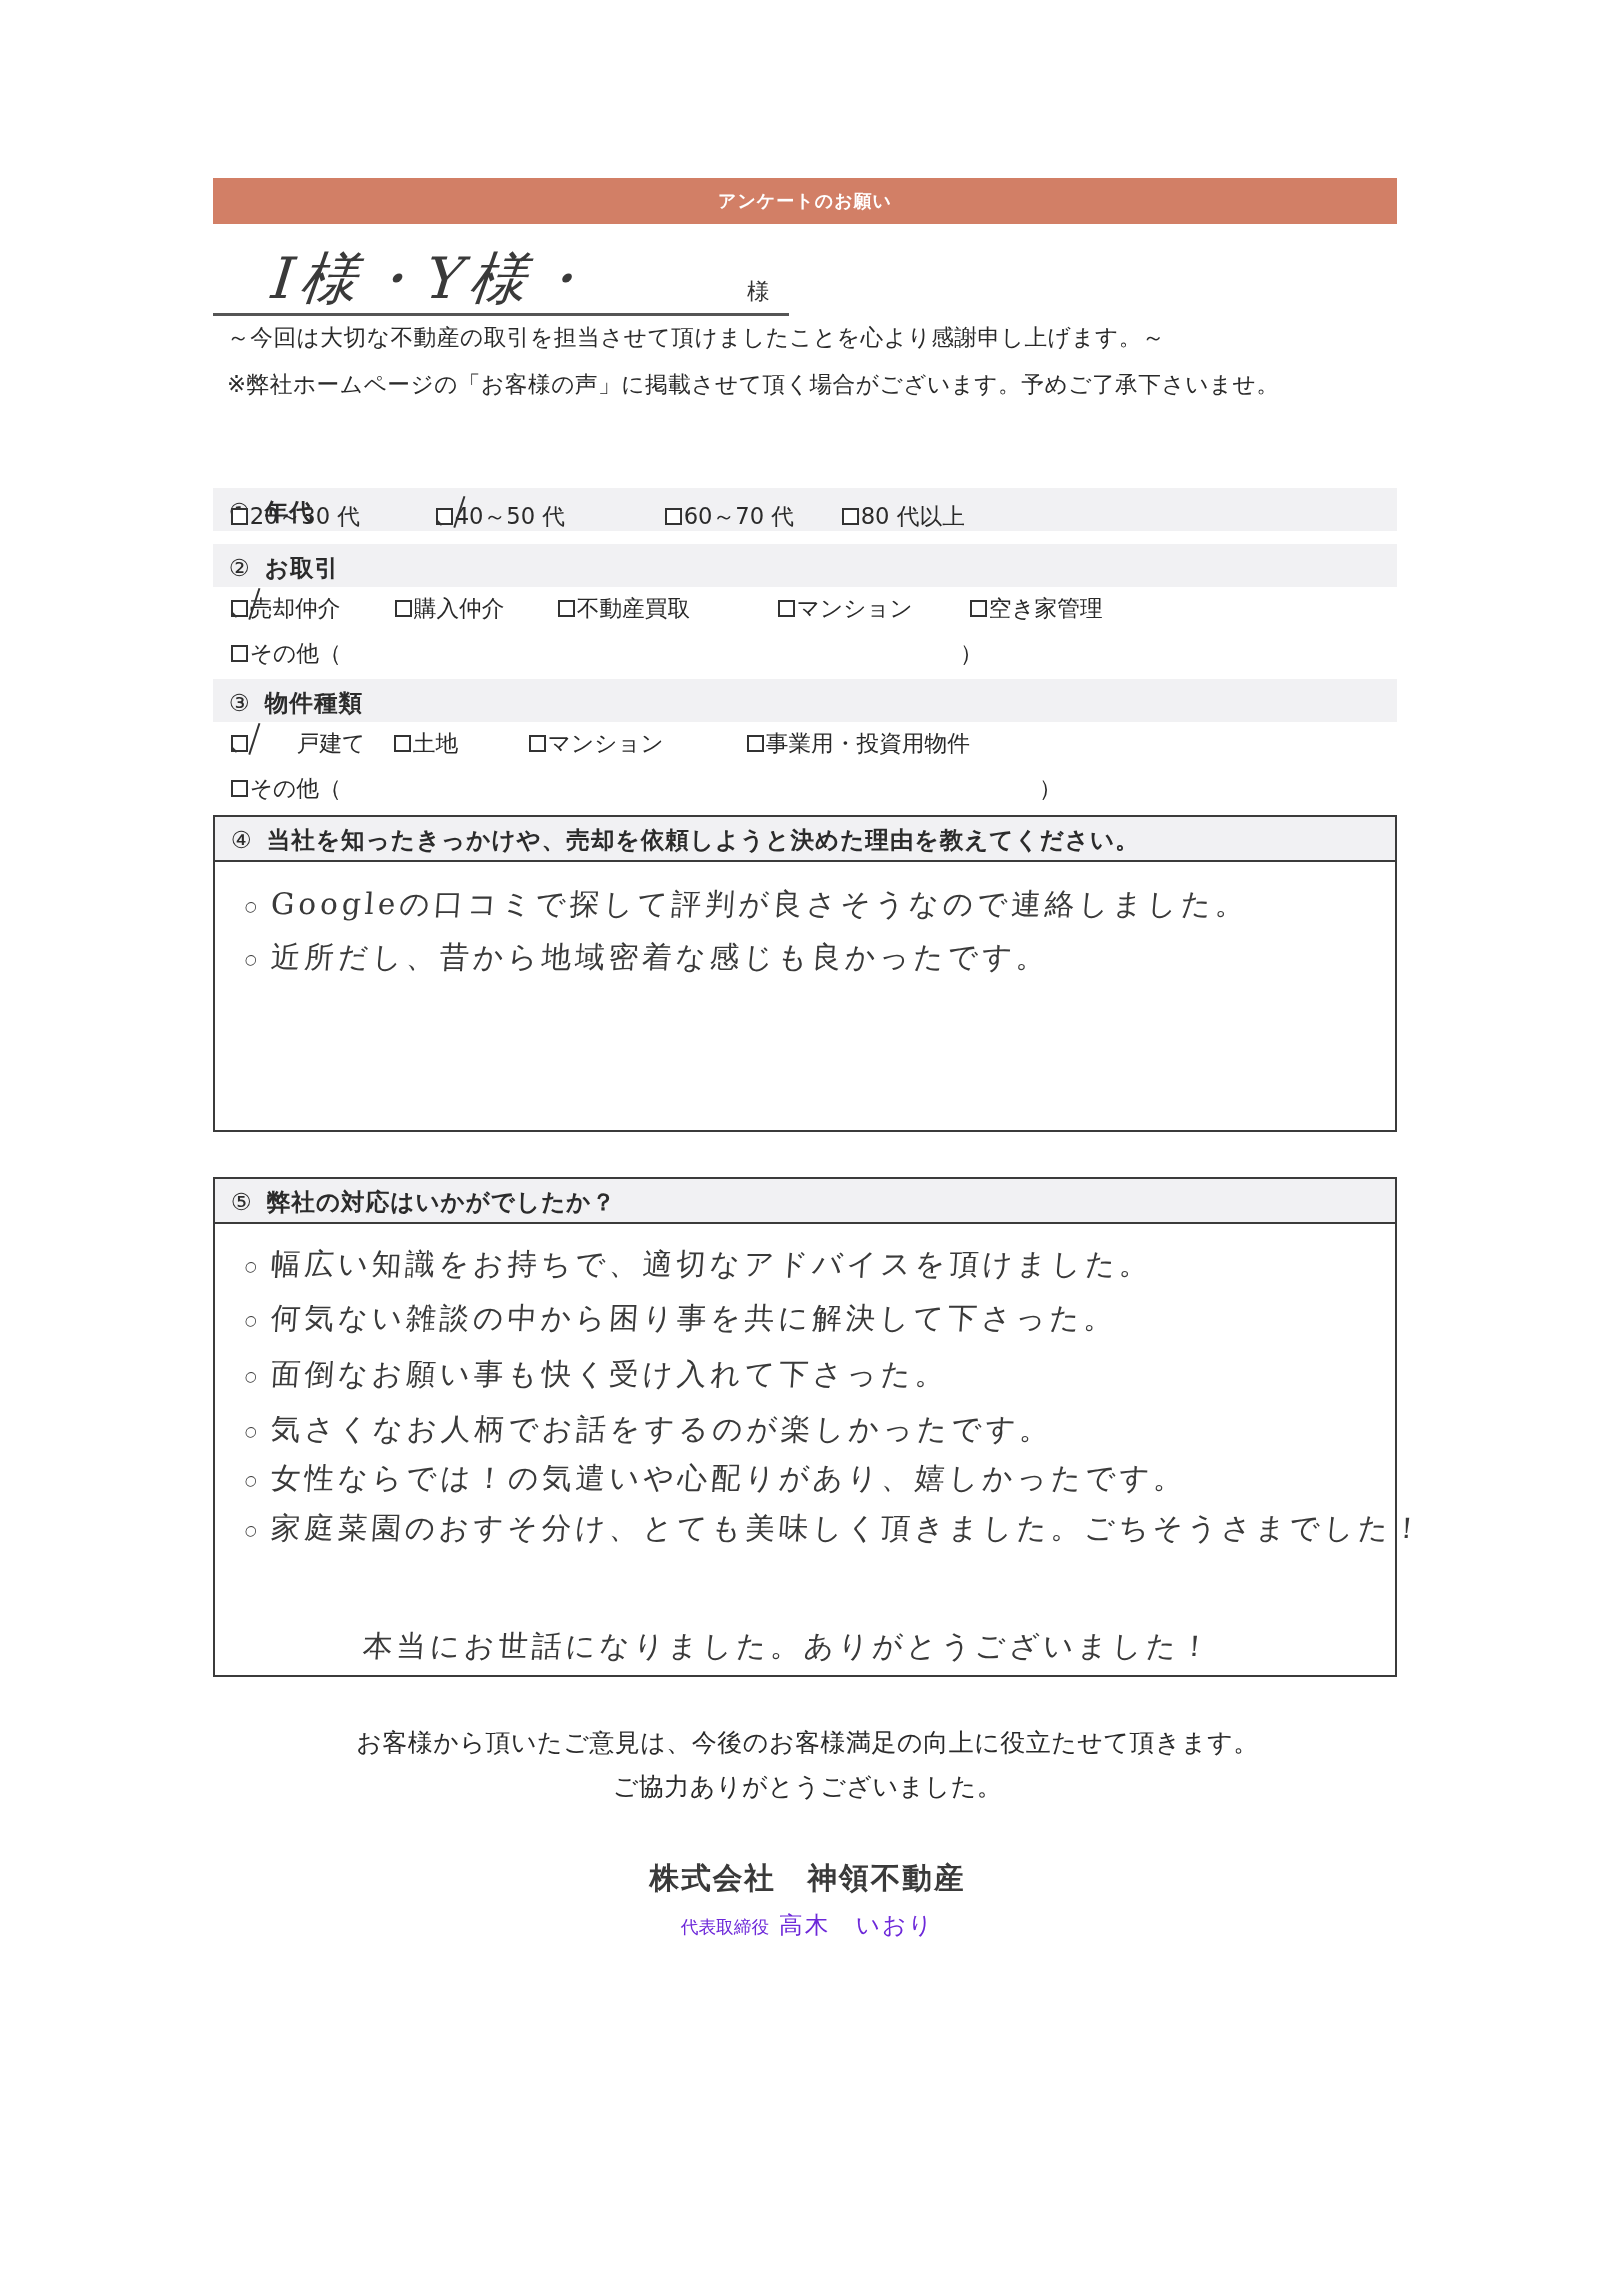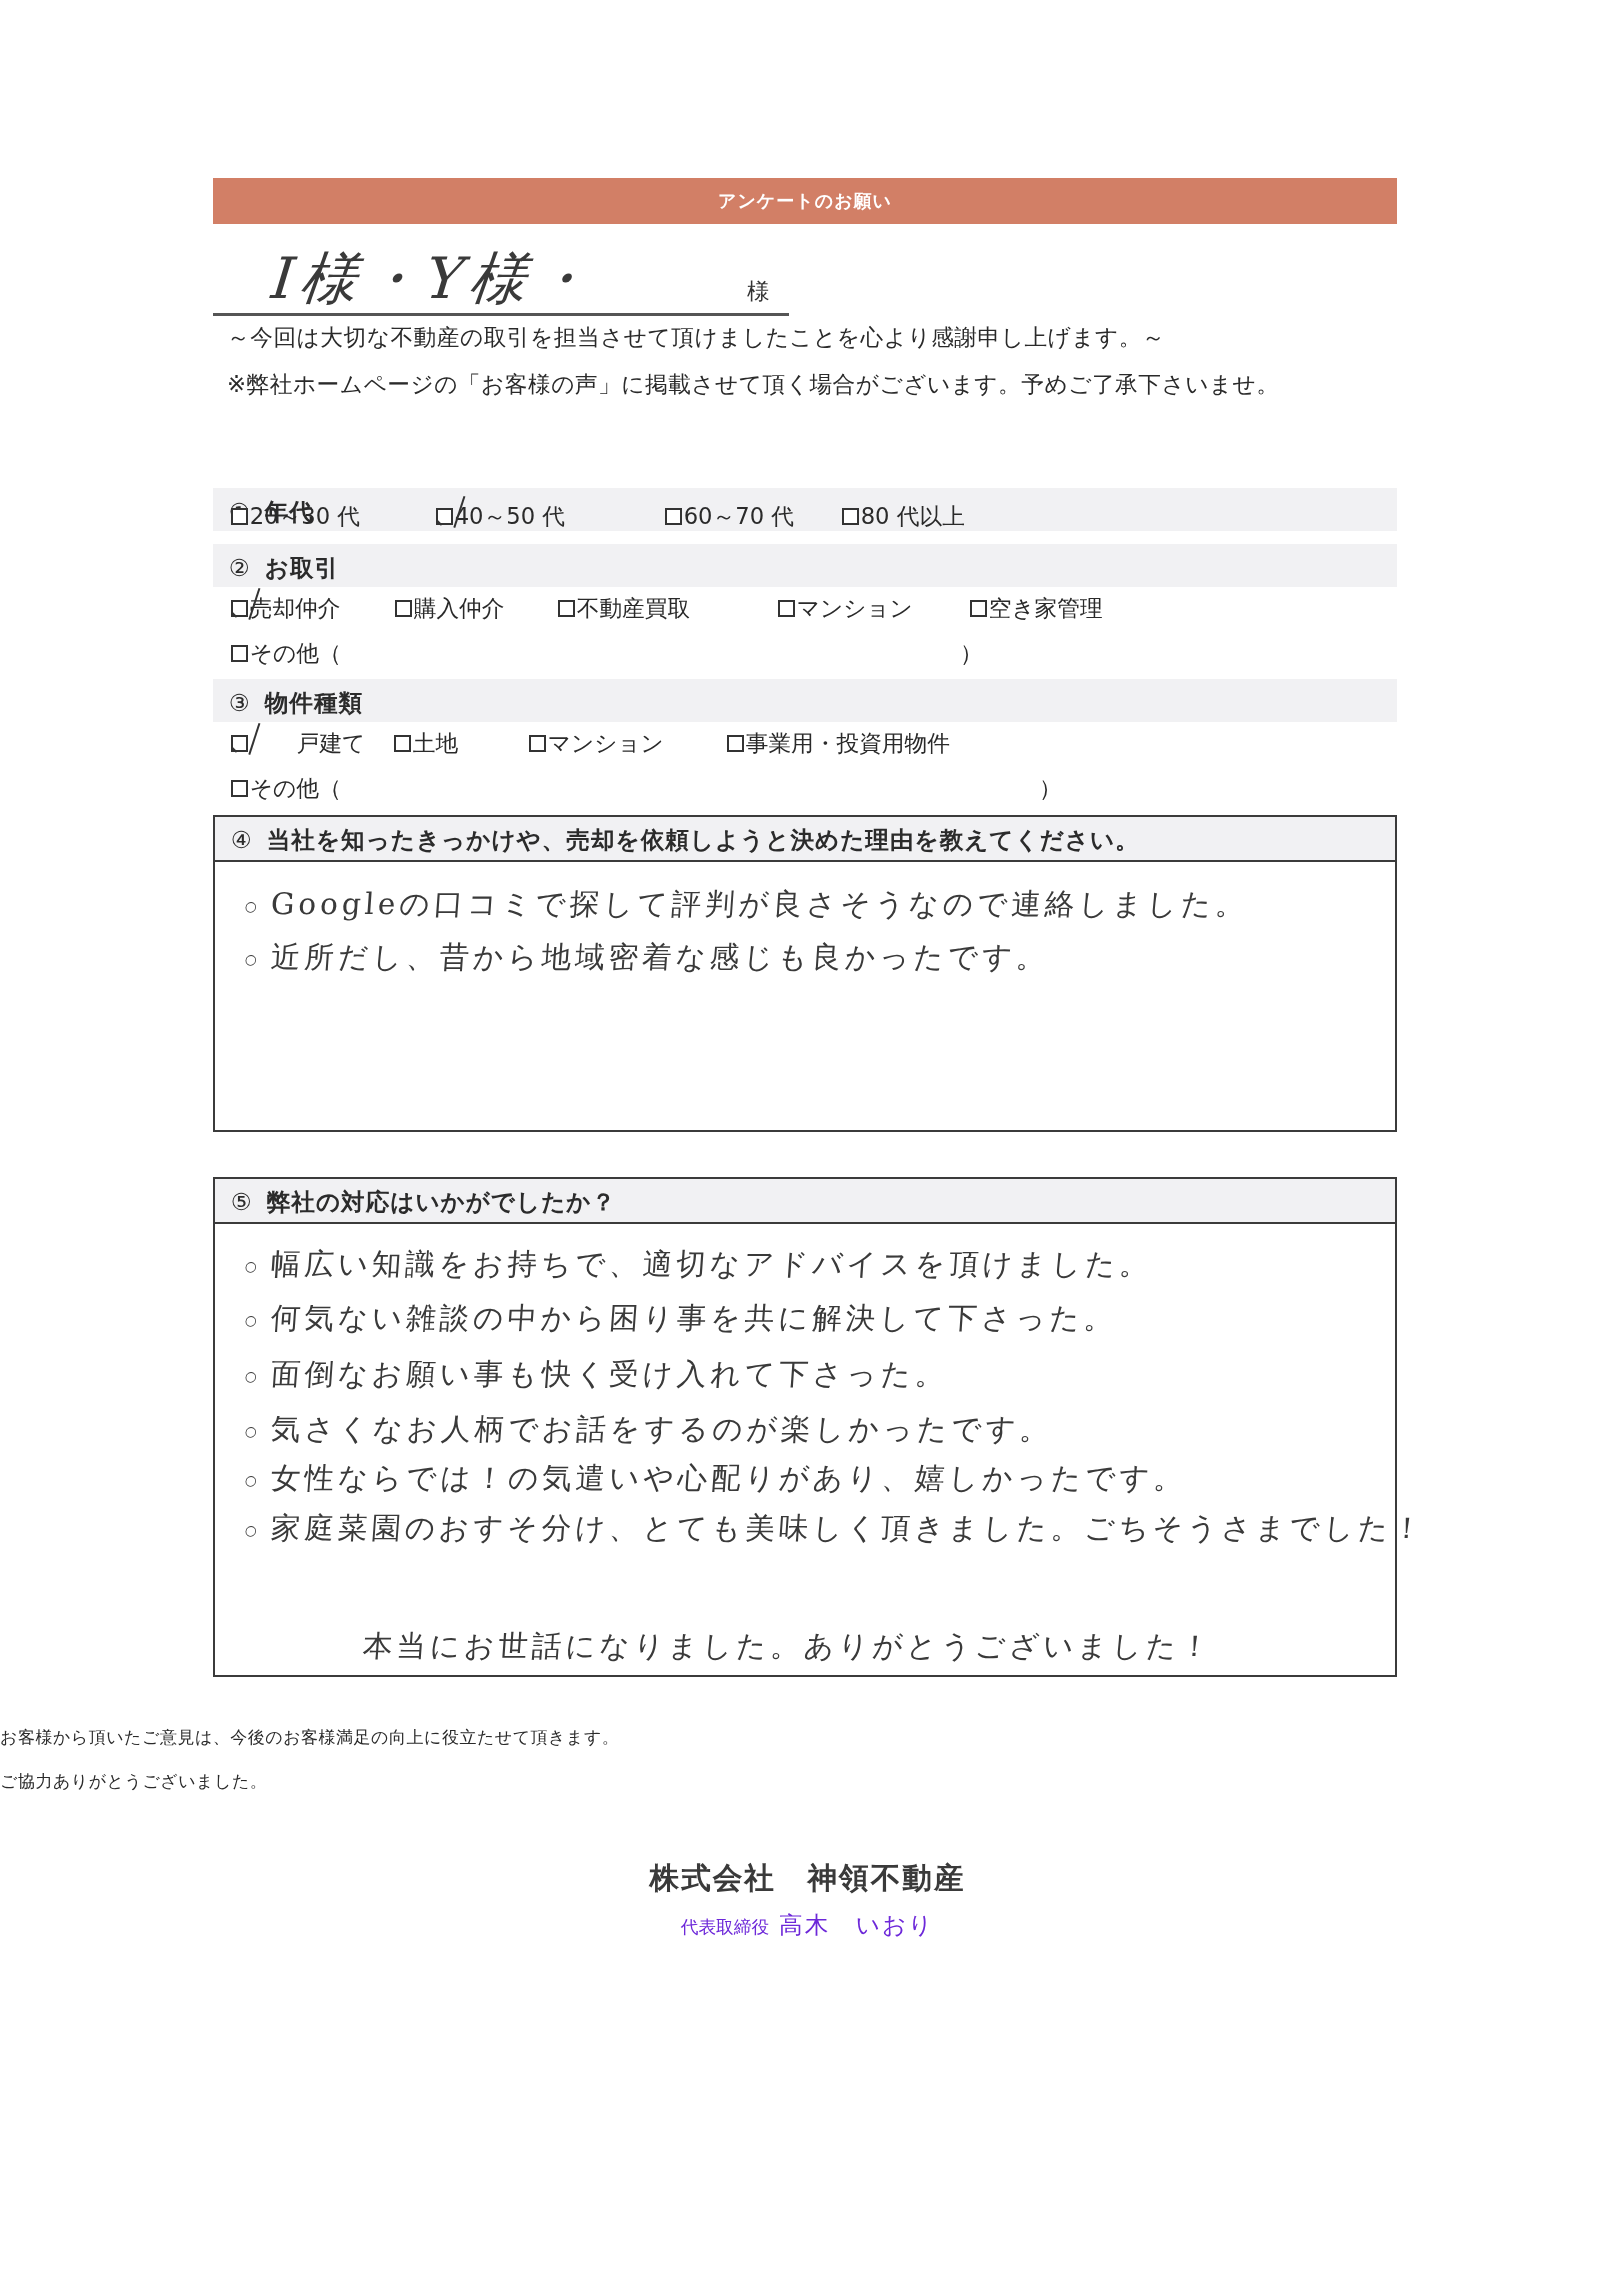--- a/index.html
+++ b/index.html
@@ -102,21 +102,21 @@
       position: absolute;
       font-family: "DejaVu Serif", serif;
       font-size: 29.6px;
       color: #3a3a3a;
       white-space: nowrap;
       letter-spacing: 3.9px;
       transform: skewX(-4deg);
     }
     .hand-line .bullet { font-size: 13.8px; vertical-align: middle; margin-right: 9.9px; }
 
-    .closing { font-size: 17px; color: #2a2a2a; white-space: nowrap; text-align: left; letter-spacing: 0.5px; }
+    .closing { font-size: 25px; color: #2a2a2a; white-space: nowrap; text-align: center; letter-spacing: 0.5px; }
     .company { font-size: 29.6px; font-weight: bold; color: #3a3a3a; letter-spacing: 2px; }
     .rep { font-size: 21.7px; color: #6d28d9; }
     .rep .title { font-size: 17.7px; margin-right: 9.9px; }
     .rep .person { font-size: 23.6px; letter-spacing: 2px; }
   </style>
 </head>
 <body>
 
 <div class="abs banner">アンケートのお願い</div>
 
@@ -193,21 +193,21 @@
       <span>戸建て</span>
     </span>
   <span class="opt" style="left:163px;">
       <span class="cb"></span>
       <span>土地</span>
     </span>
   <span class="opt" style="left:298px;">
       <span class="cb"></span>
       <span>マンション</span>
     </span>
-  <span class="opt" style="left:496px;">
+  <span class="opt" style="left:516px;">
       <span class="cb"></span>
       <span>事業用・投資用物件</span>
     </span>
 </div>
 <div class="abs opt-row" style="top:773px;">
   <span class="opt" style="left:0px;">
       <span class="cb"></span>
       <span>その他（</span>
     </span>
   <span class="opt" style="left:808px;">）</span>

